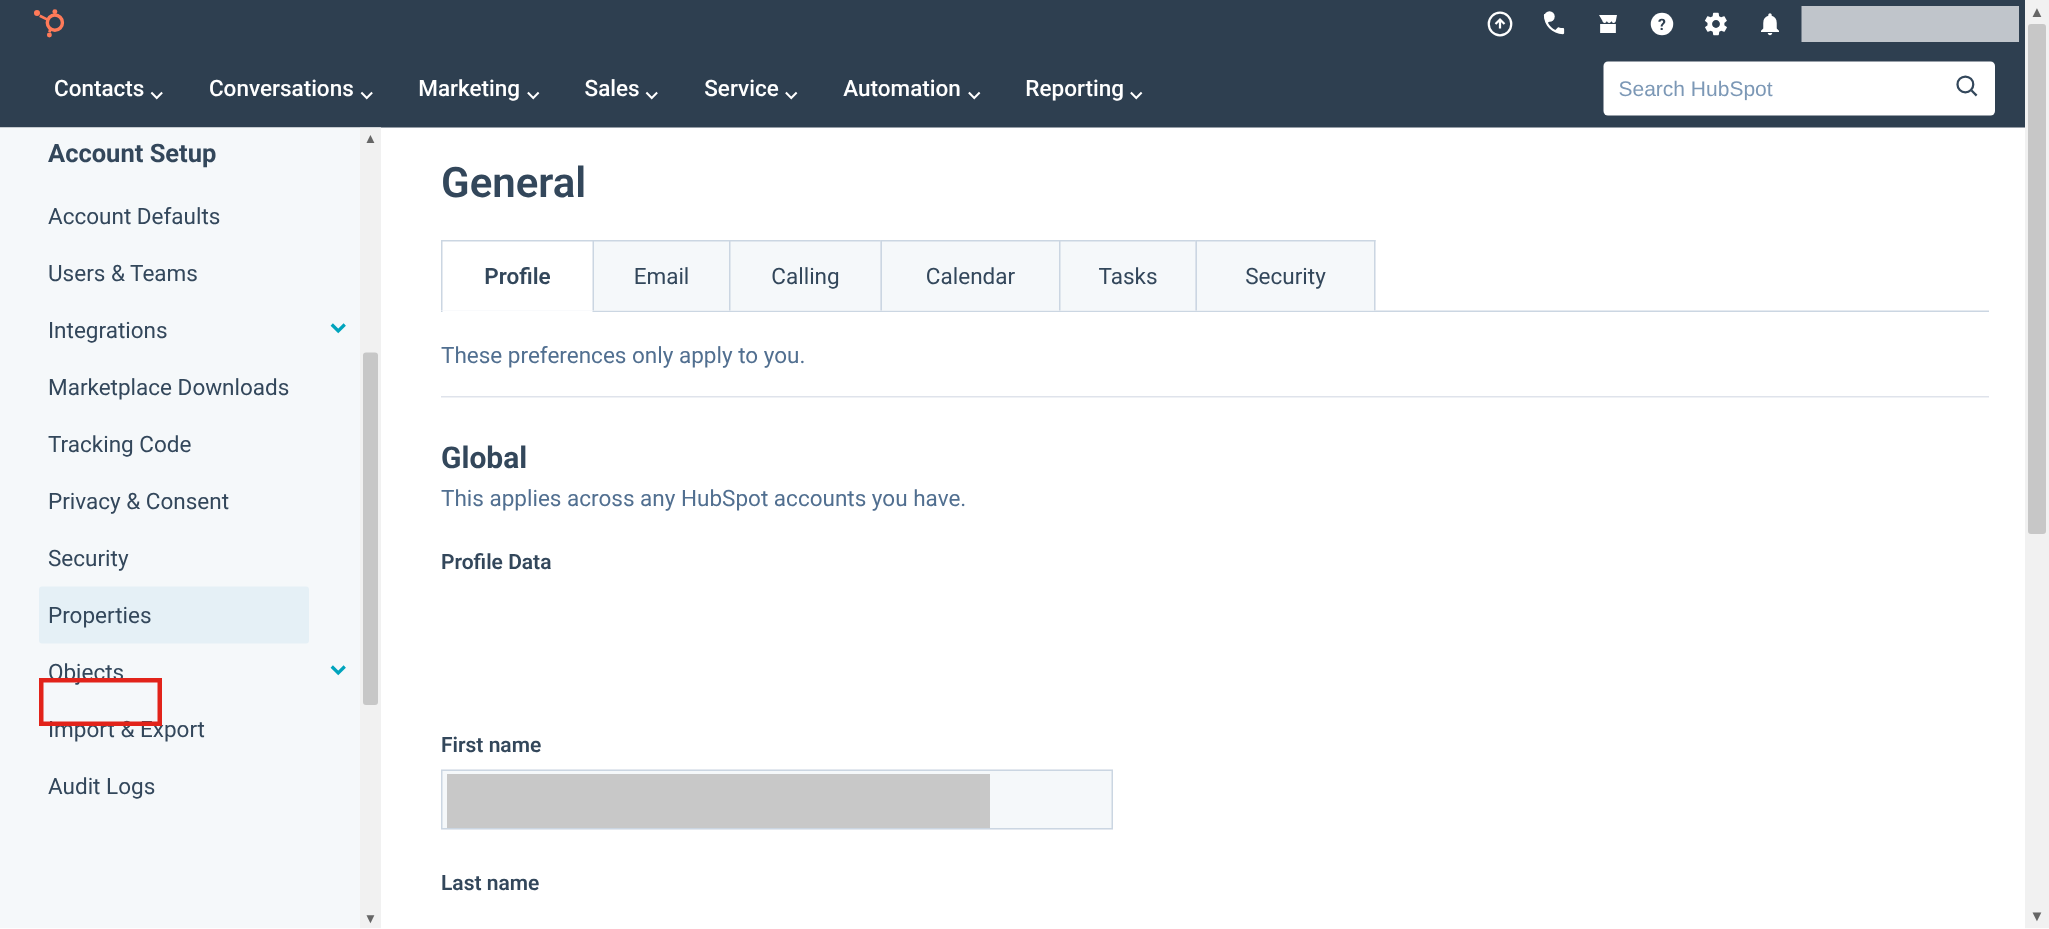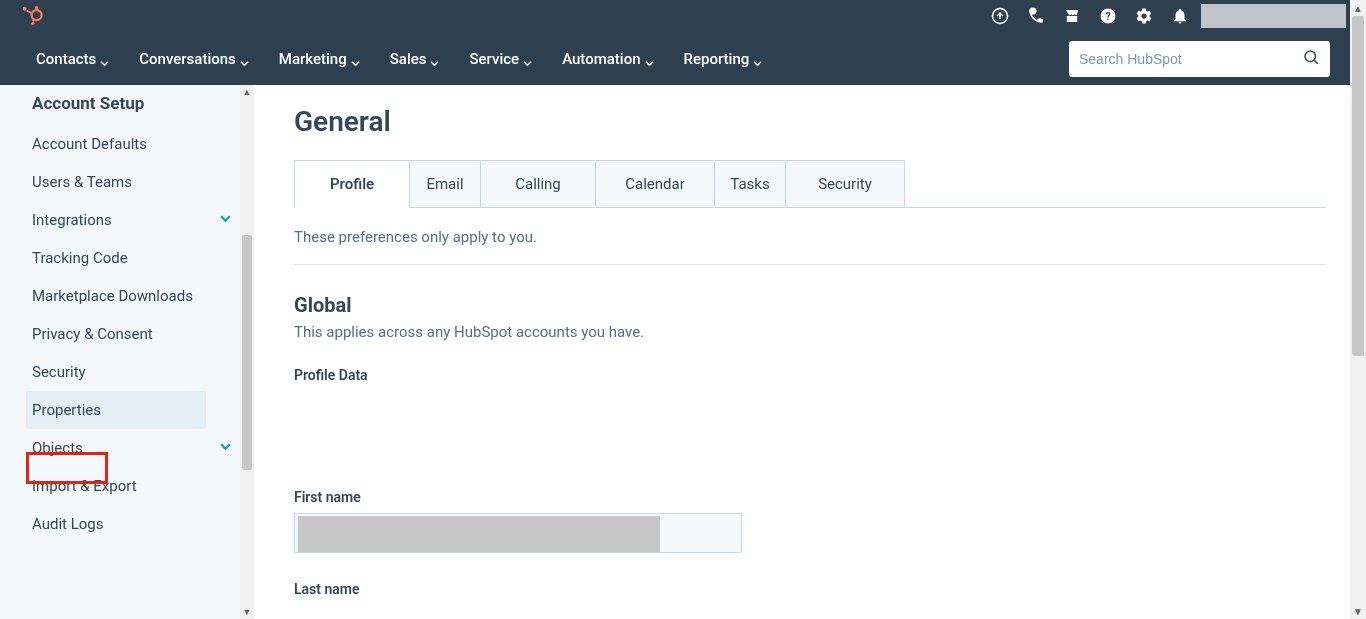--- a/index.html
+++ b/index.html
@@ -180,31 +180,31 @@
       color: #33475b;
       margin-bottom: 22px;
     }
 
     .tabs {
       display: flex;
       border-bottom: 1px solid #cbd6e2;
     }
     .tab {
       padding: 14px 0;
-      width: 116px;
+      width: 102px;
       text-align: center;
       font-size: 15px;
       color: #33475b;
       border: 1px solid #cbd6e2;
       border-bottom: none;
       background: #f5f8fa;
       margin-right: -1px;
     }
     .tab.wide { width: 120px; }
-    .tab.narrow { width: 72px; }
+    .tab.narrow { width: 92px; }
     .tab.active {
       background: #fff;
       font-weight: 600;
       position: relative;
     }
     .tab.active::after {
       content:"";
       position:absolute;
       left:0;right:0;bottom:-1px;height:1px;background:#fff;
     }
@@ -412,24 +412,24 @@
         <div class="sidebar-item">
             <span>Users &amp; Teams</span>
           </div>
         <div class="sidebar-item">
             <span>Integrations</span>
             <span class="sb-chev"><svg viewBox="0 0 12 12" width="13" height="13">
                 <path d="M2 4l4 4 4-4" fill="none" stroke="#00a4bd" stroke-width="2"></path>
               </svg></span>
           </div>
         <div class="sidebar-item">
+            <span>Marketplace Downloads</span>
+          </div>
+        <div class="sidebar-item">
             <span>Tracking Code</span>
-          </div>
-        <div class="sidebar-item">
-            <span>Marketplace Downloads</span>
           </div>
         <div class="sidebar-item">
             <span>Privacy &amp; Consent</span>
           </div>
         <div class="sidebar-item">
             <span>Security</span>
           </div>
 
         <div class="sidebar-item highlight">
             <span>Properties</span>

